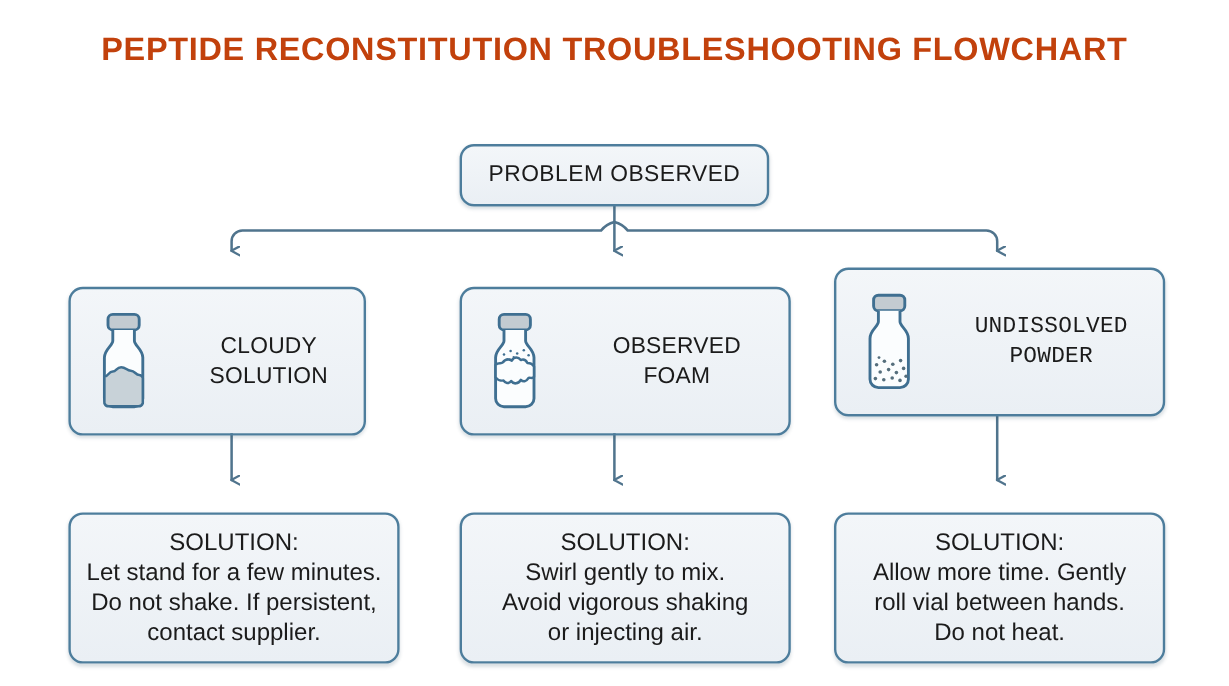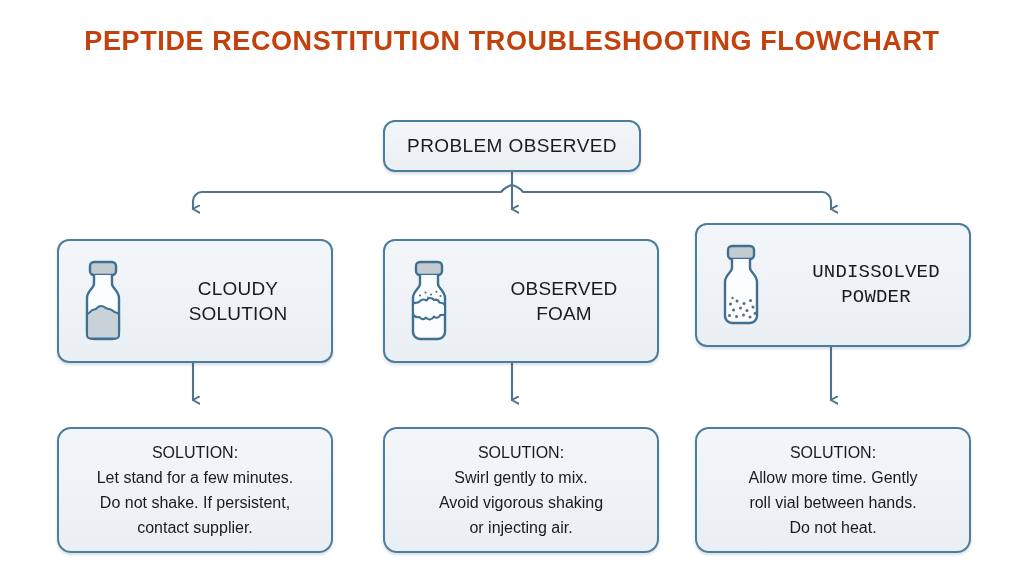--- a/index.html
+++ b/index.html
@@ -73,25 +73,24 @@
 
   .problem-label {
     font-size: 19px;
     line-height: 25px;
     text-align: center;
     flex: 1;
     letter-spacing: 0.2px;
   }
 
   .node-solution {
-    font-size: 16px;
+    font-size: 20px;
     line-height: 25px;
     text-align: center;
     padding: 6px 10px;
-    border-radius: 14px;
   }
   .node-solution .sol-text {
     width: 100%;
   }
   .sol-head {
     display: block;
   }
 
   .vial-icon {
     flex: 0 0 auto;
@@ -123,21 +122,21 @@
 
     <path d="M 193 345 L 193 400" fill="none" stroke="#50748d" stroke-width="2.1" stroke-linecap="round" marker-end="url(#arrowhead)"></path>
     <path d="M 512 345 L 512 400" fill="none" stroke="#50748d" stroke-width="2.1" stroke-linecap="round" marker-end="url(#arrowhead)"></path>
     <path d="M 831 345 L 831 400" fill="none" stroke="#50748d" stroke-width="2.1" stroke-linecap="round" marker-end="url(#arrowhead)"></path>
   </svg>
 
   <div class="node node-root" style="left:383px; top:100px; width:258px; height:52px;">
     <span>PROBLEM OBSERVED</span>
   </div>
 
-  <div class="node node-problem" style="left:57px; top:219px; width:276px; height:124px;">
+  <div class="node node-problem" style="left:57px; top:219px; width:248px; height:124px;">
     <svg class="vial-icon" viewBox="0 0 56 86">
 
       <rect x="15" y="4" width="26" height="13" rx="4" fill="#c3cbd1" stroke="#3f6f91" stroke-width="2.4"></rect>
 
       <path d="M 19 17 L 19 26 C 19 30 12 33 12 40 L 12 74 A 7 7 0 0 0 19 81 L 37 81 A 7 7 0 0 0 44 74 L 44 40 C 44 33 37 30 37 26 L 37 17" fill="#fbfdfe" stroke="#3f6f91" stroke-width="2.4" stroke-linejoin="round"></path>
 
       <path d="M 12 78 L 12 56 C 15 56 15.5 51.5 19 51.5 C 22 51.5 22 48 26 48 C 30 48 30.5 51 34 51 C 37.5 51 38 54.5 41 54.5 C 42.6 54.5 43.4 55.6 44 56.8 L 44 78 A 4 4 0 0 1 40 80.6 L 16 80.6 A 4 4 0 0 1 12 78 Z" fill="#c8d2d8" stroke="#3f6f91" stroke-width="2.1" stroke-linejoin="round"></path>
     </svg>
     <span class="problem-label">
       <span>CLOUDY</span><br>

